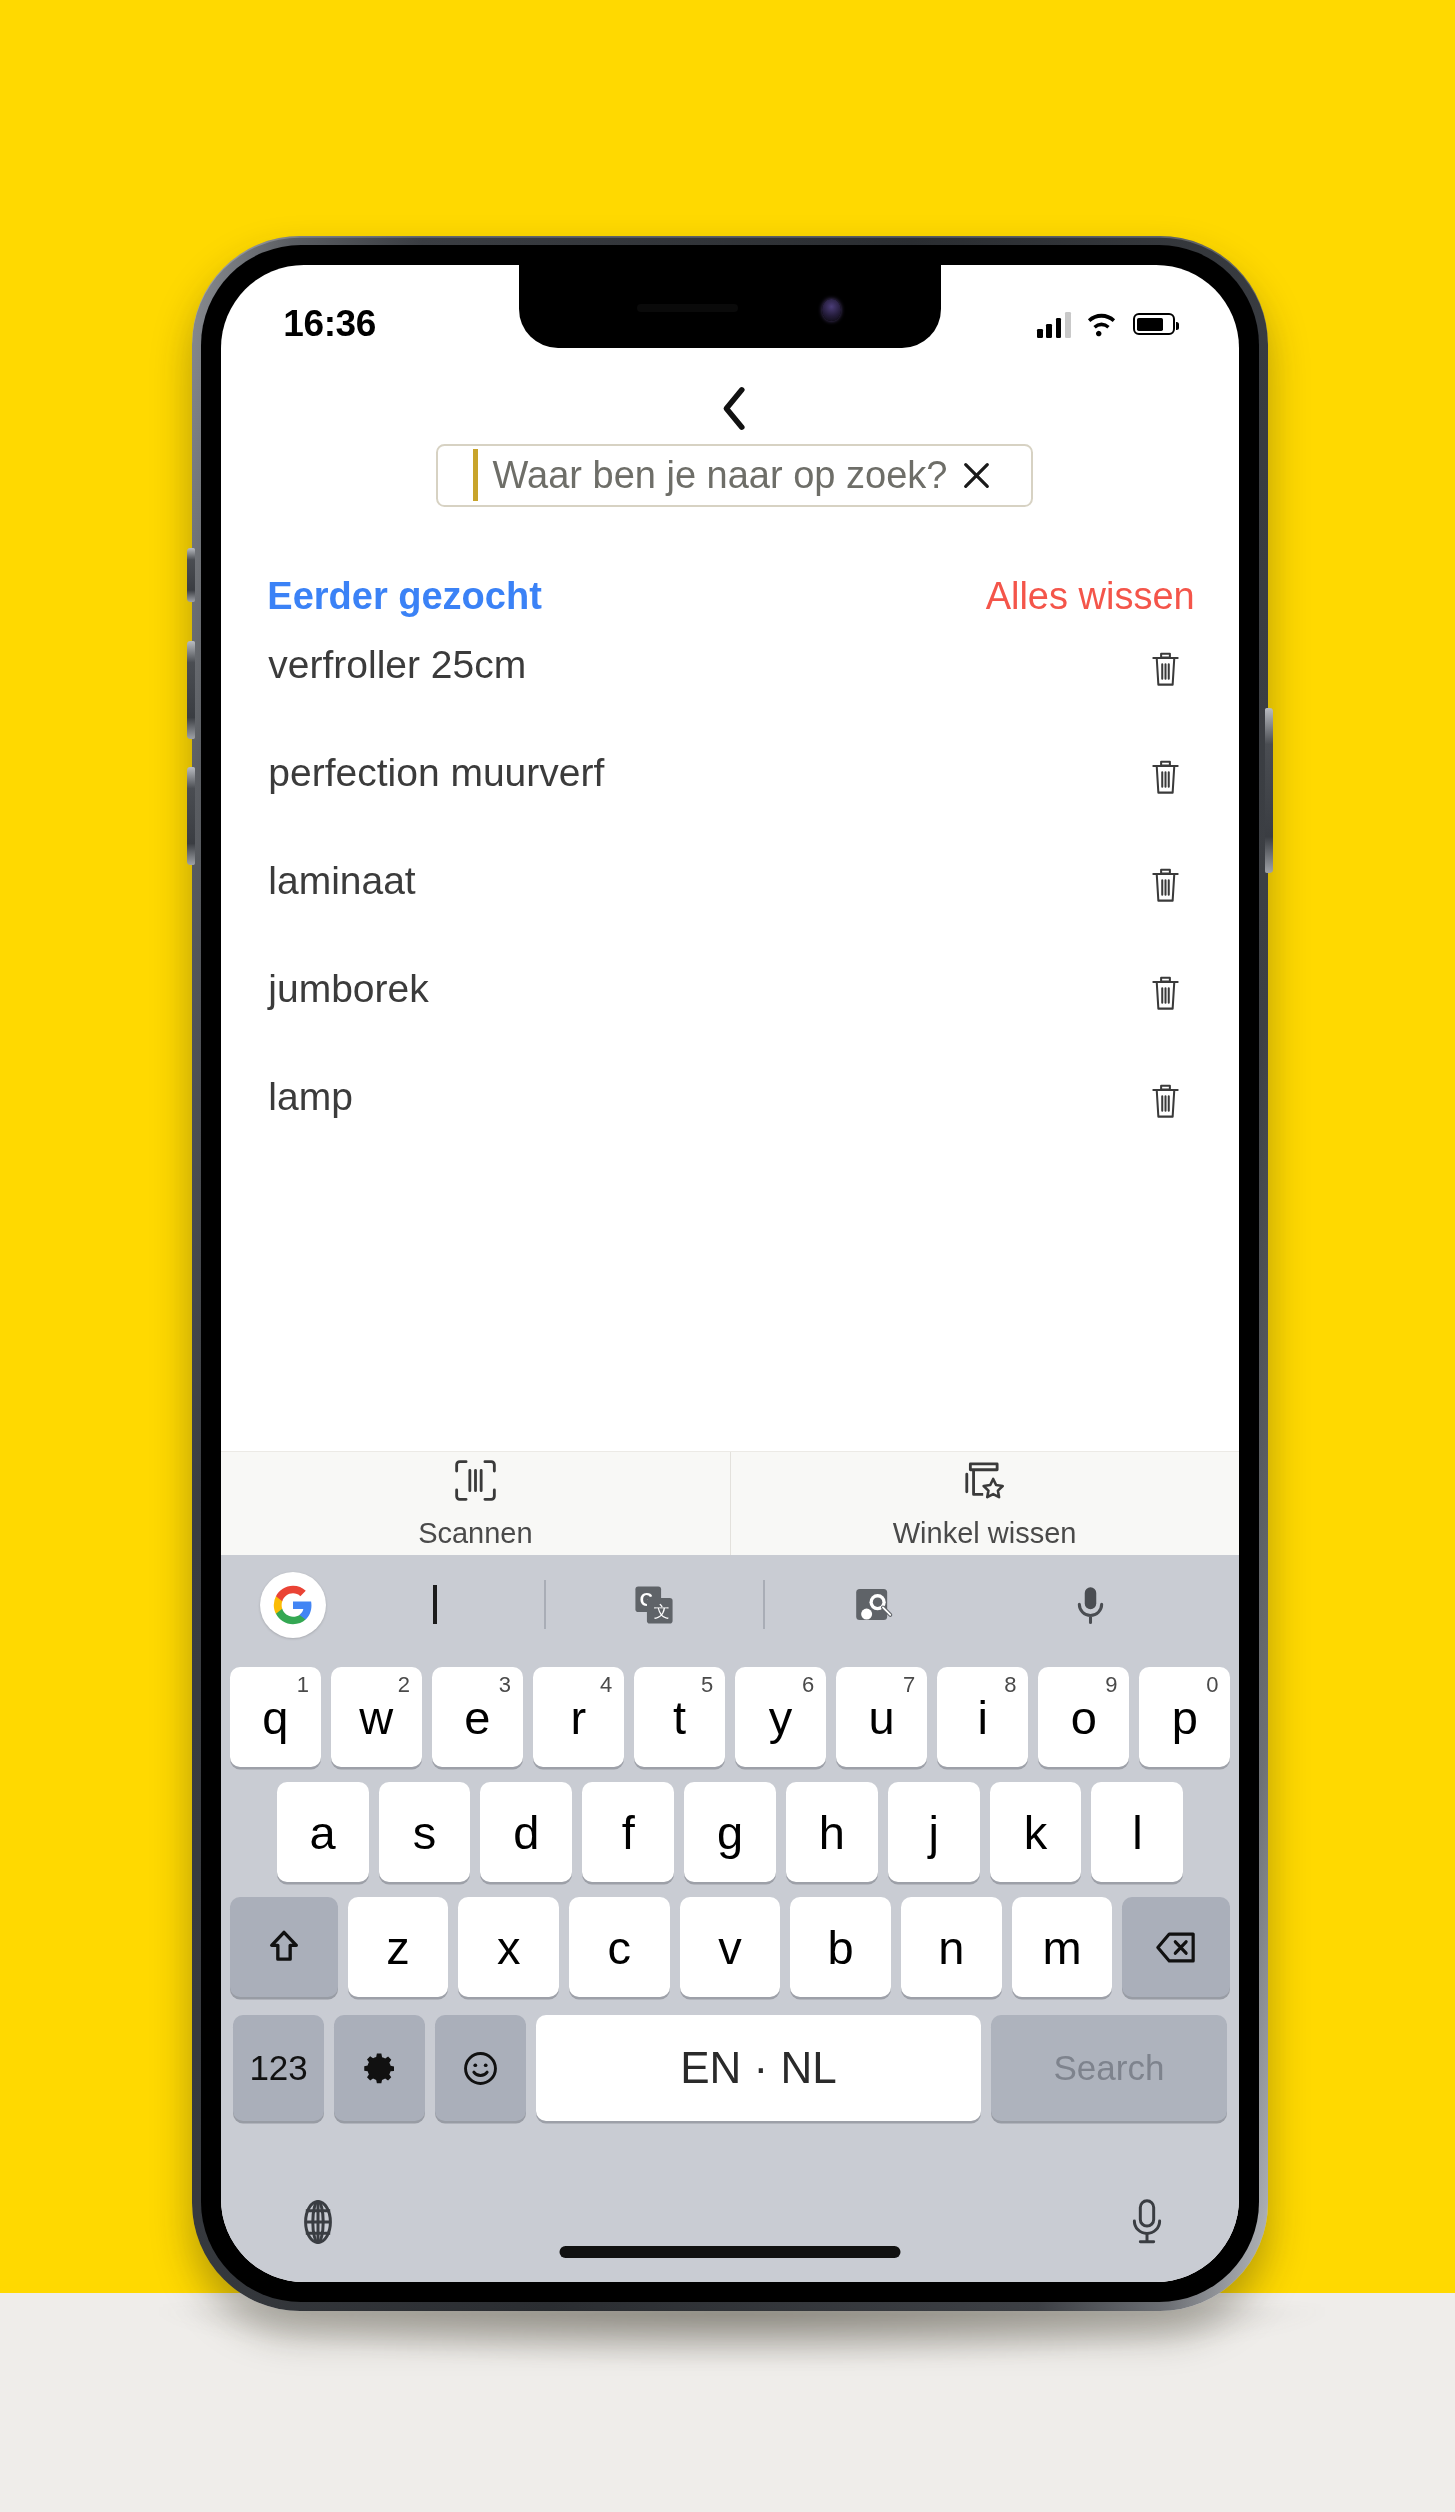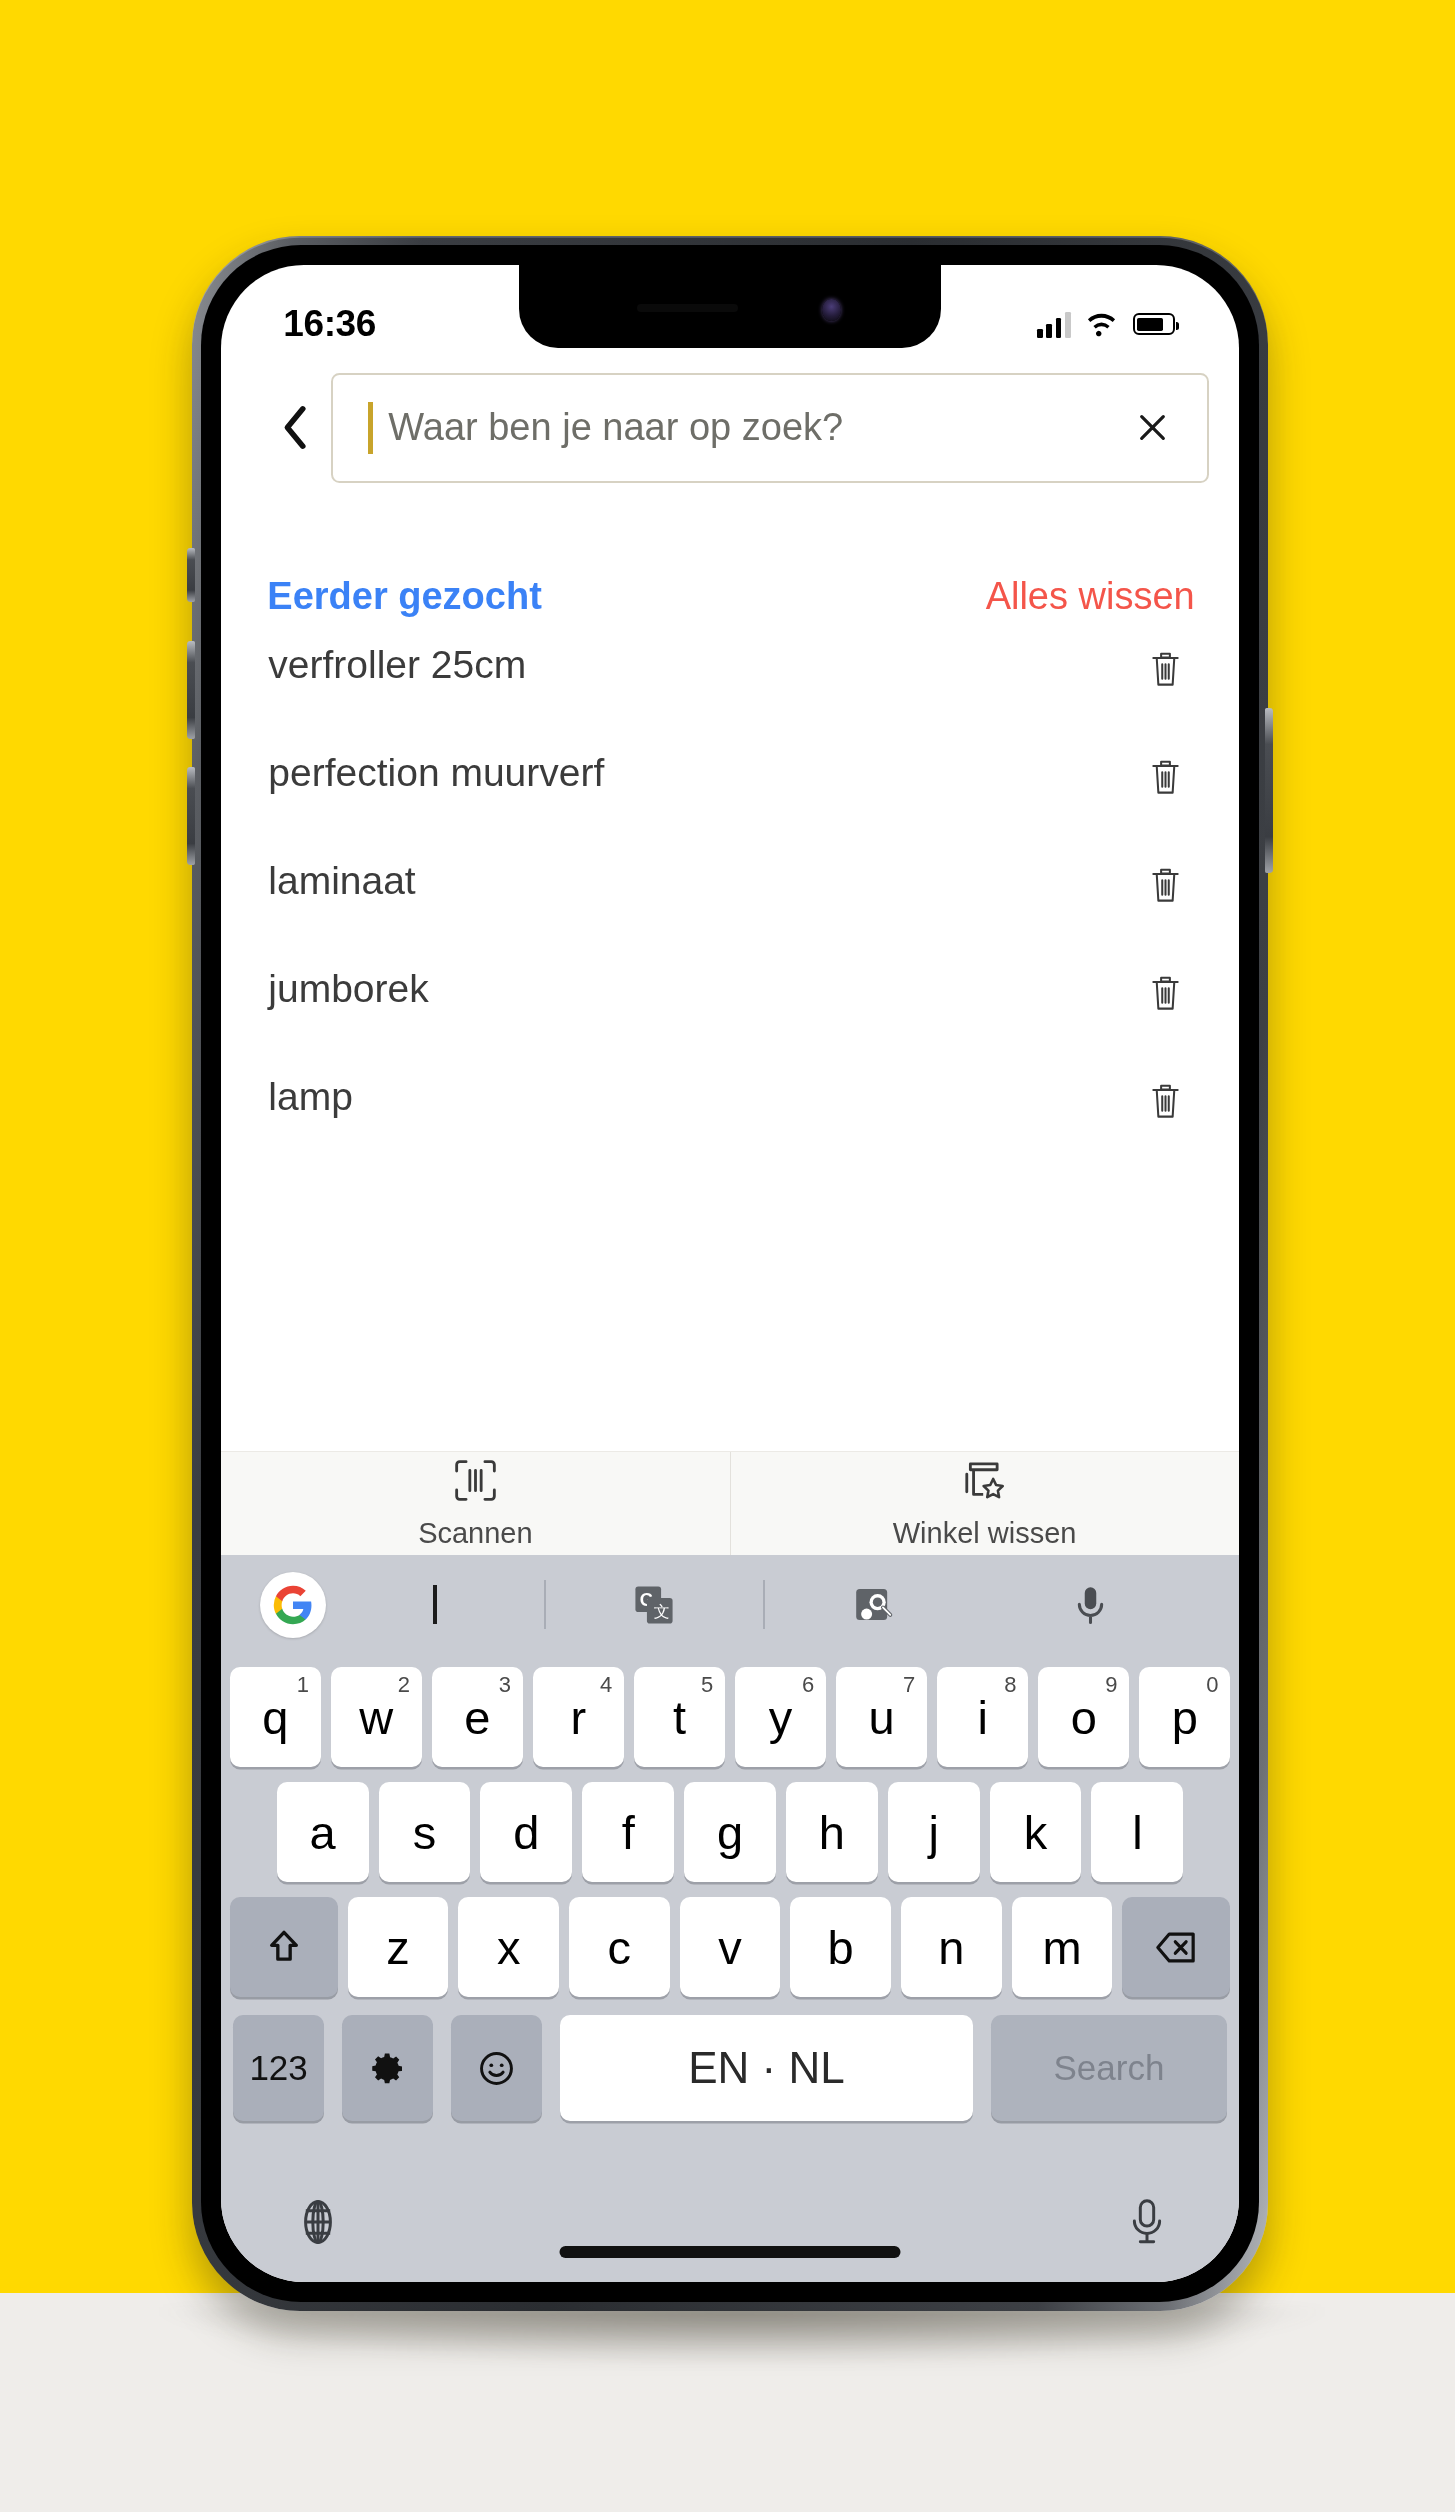--- a/index.html
+++ b/index.html
@@ -87,21 +87,21 @@
   }
   .batt::after {
     content:""; position:absolute; right:-6.7px; top:6.7px; width:3.4px; height:8.4px;
     background:#000; border-radius:0 2.5px 2.5px 0;
   }
   .batt i { display:block; width: 78%; height: 100%; background:#000; border-radius: 1.7px; }
 
   
   .app-header {
     position: absolute; left: 0; top: 89px; width: 100%;
-    display: flex; align-items: center; gap: 0; padding: 18.6px 30px 15px 39px;
+    display: flex; align-items: center; gap: 0; padding: 18.6px 30px 15px 39px; flex-direction: column;
   }
   .back-btn {
     width: 71px; height: 71px; display: flex; align-items: center; justify-content: center;
     flex: 0 0 71px; cursor: pointer;
   }
   .searchbox {
     flex: 1; height: 110px; border: 2.5px solid #d7d2c3; border-radius: 8.4px;
     background: #fff; display: flex; align-items: center; padding: 0 25px 0 35px;
   }
   .caret { width: 5px; height: 52px; background: #c8a42b; flex: 0 0 5px; }
@@ -168,21 +168,21 @@
   .key-num {
     position: absolute; top: 5px; right: 11.8px; font-size: 22px; color: #4a4a4a;
   }
   .row2 { padding: 0 47px; }
   .row3 { padding: 0 0; }
   .key-fn {
     background: #aaafba; border-radius: 10px; box-shadow: 0 2.5px 0 rgba(120,124,133,0.6);
     display:flex; align-items:center; justify-content:center;
     flex: 0 0 108px; height: 100px; cursor: pointer;
   }
-  .row4 { gap: 18px; height: 127px; padding: 0 3.4px; }
+  .row4 { gap: 10px; height: 127px; padding: 0 3.4px; }
   .key-small {
     background: #aaafba; border-radius: 10px; box-shadow: 0 2.5px 0 rgba(120,124,133,0.6);
     display:flex; align-items:center; justify-content:center;
     flex: 0 0 91px; height: 106px; cursor: pointer;
   }
   .key-123 { font-size: 35px; color: #111; }
   .key-space {
     flex: 1 1 auto; background: #fff; border-radius: 10px; height: 106px;
     box-shadow: 0 2.5px 0 rgba(120,124,133,0.55);
     display:flex; align-items:center; justify-content:center;

